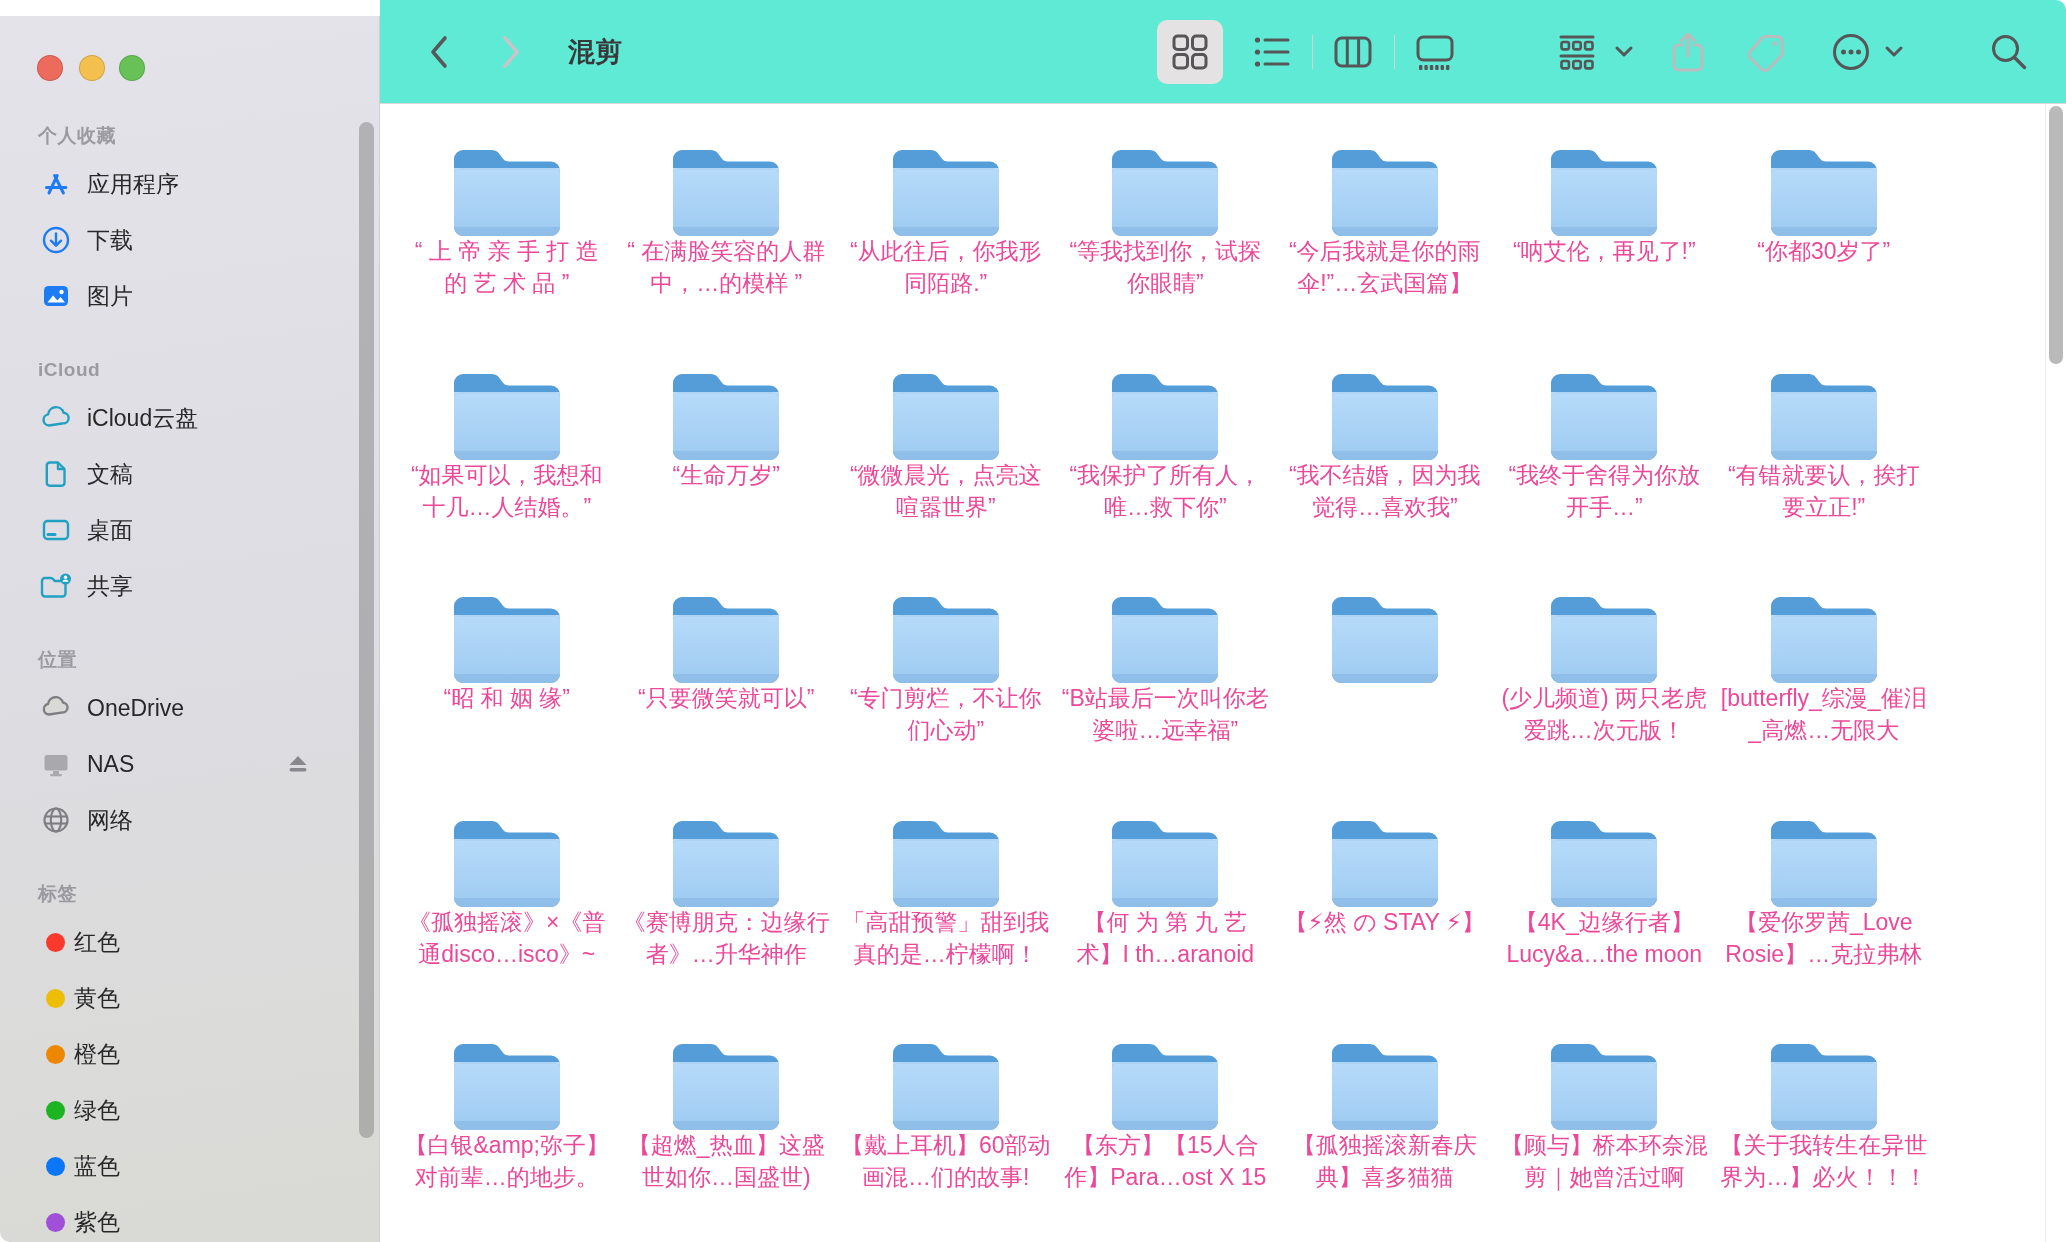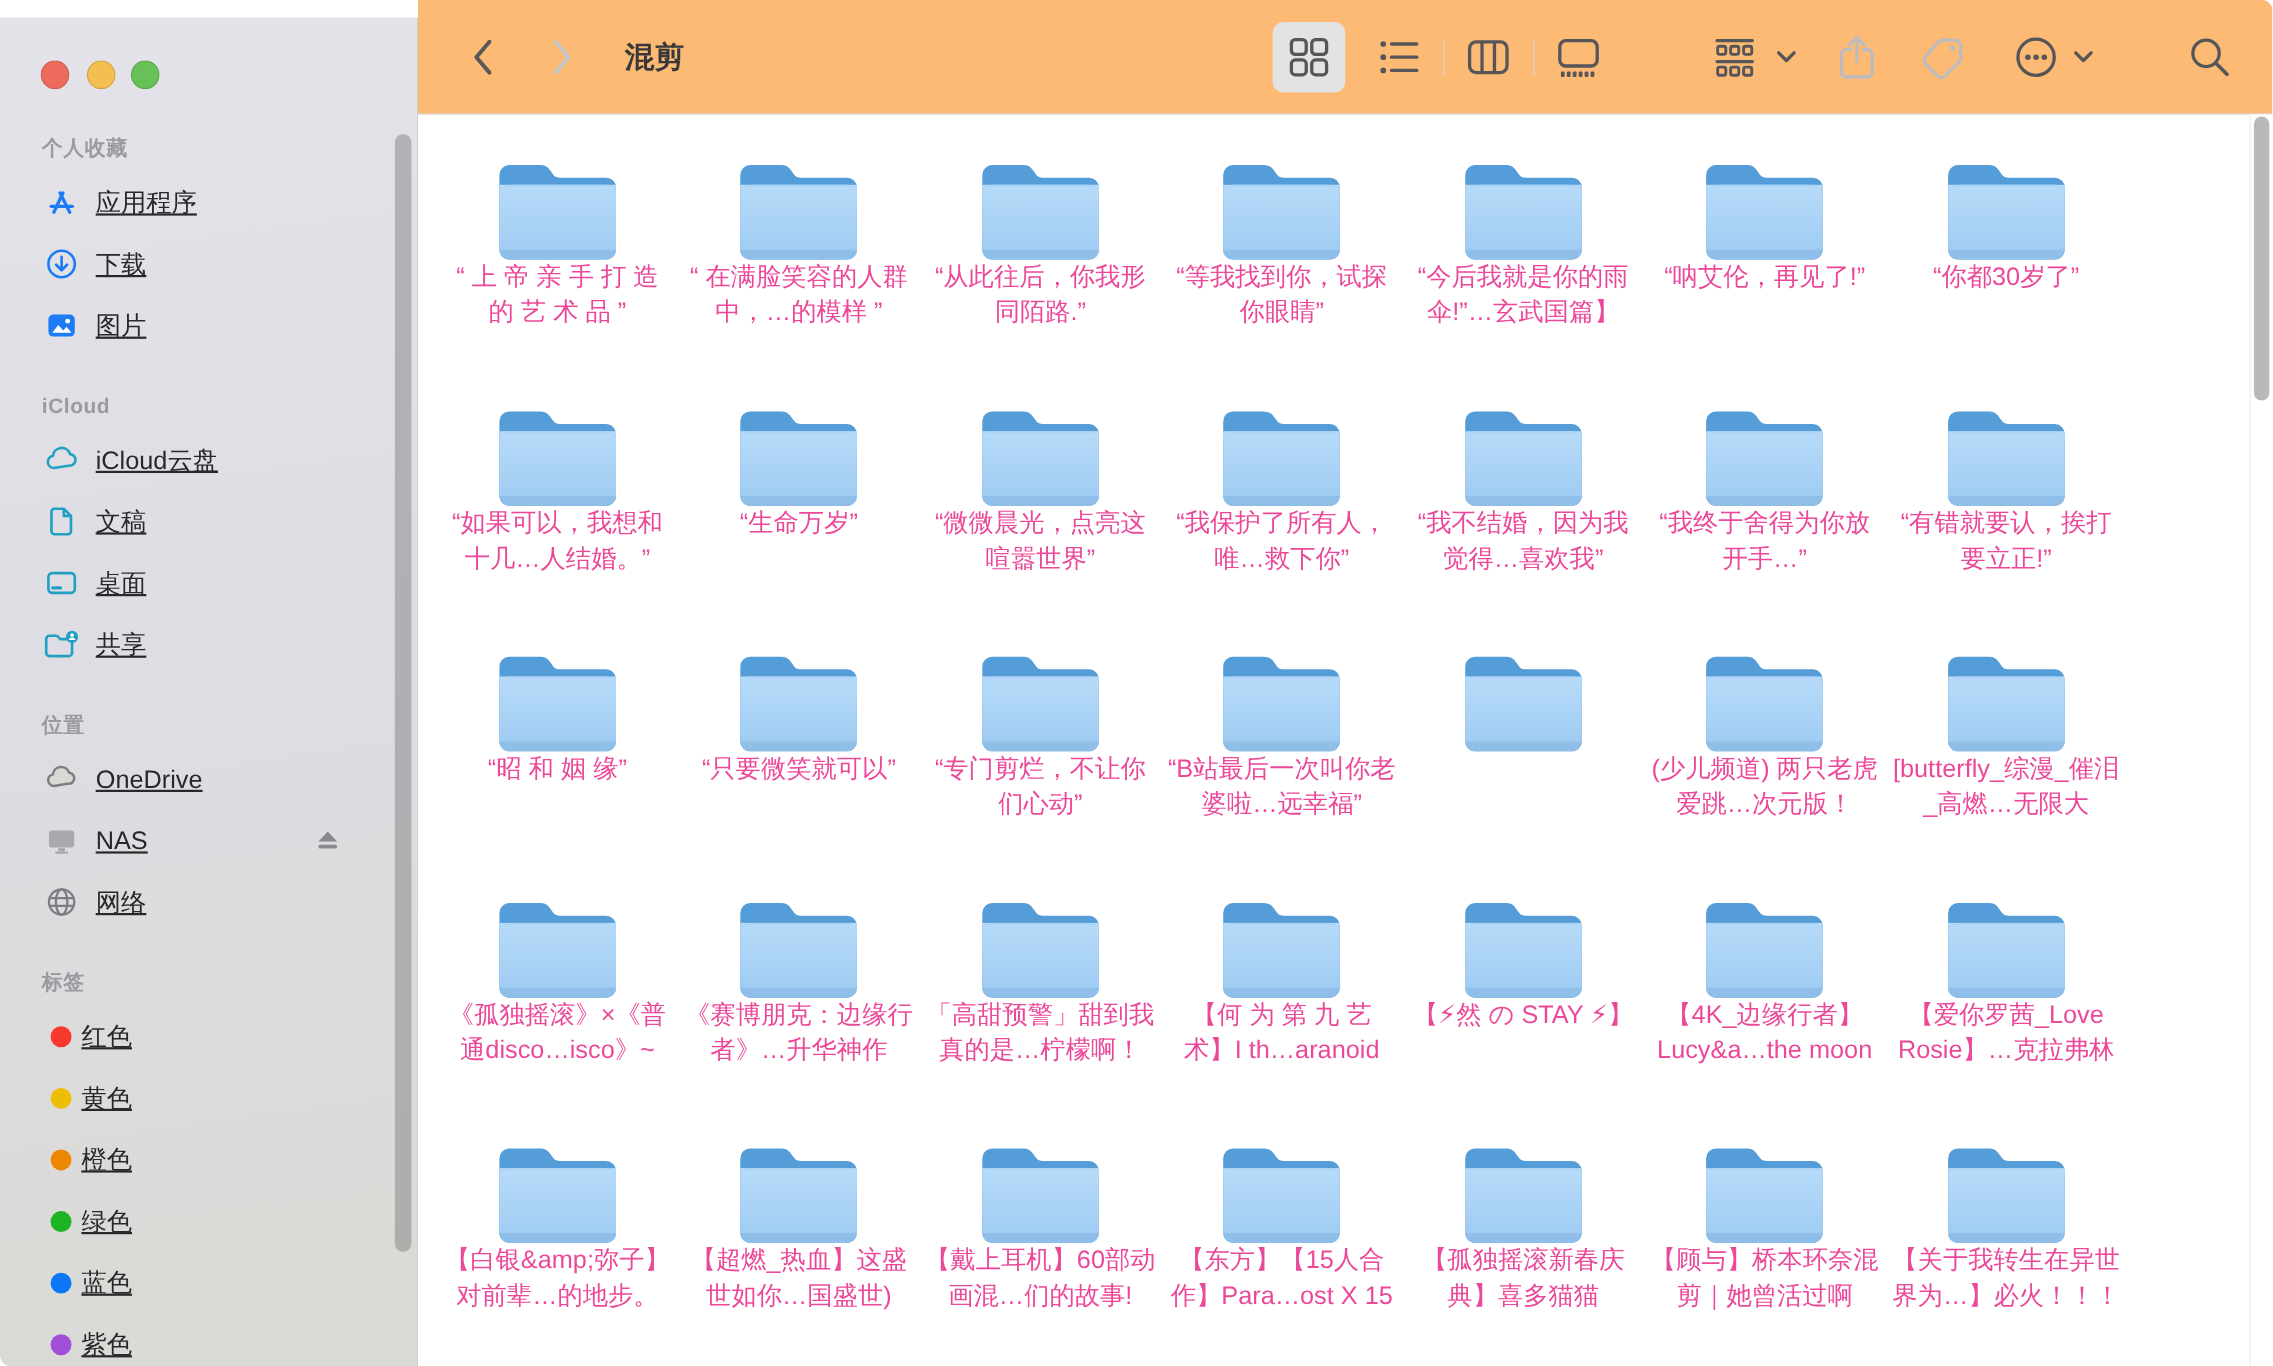--- a/index.html
+++ b/index.html
@@ -13,28 +13,28 @@
     position:absolute;left:0;top:0;width:380px;height:100%;
     background:linear-gradient(172deg,#e4e3ea 0%,#dedde4 45%,#d9dad4 100%);
     border-right:1px solid #d0cfd2;box-sizing:border-box;margin-top:16px;
   }
   .tl{position:absolute;top:39px;width:26px;height:26px;border-radius:50%;border:1px solid rgba(0,0,0,.14);box-sizing:border-box;}
   #sb-scroll{position:absolute;right:5px;top:106px;width:15px;height:1016px;border-radius:8px;background:rgba(120,120,122,.45);}
   #sb-content{padding-top:108px;}
   .sec{margin-top:34px;}
   .sec:first-child{margin-top:0;}
   .sec-title{margin:0 0 8px 38px;font-size:19px;line-height:24px;font-weight:700;color:#9a9aa0;letter-spacing:.5px;}
-  .sb-row{display:flex;align-items:center;height:56px;padding:0 24px 0 38px;font-size:23px;color:#28282a;cursor:default;text-decoration:underline;}
+  .sb-row{display:flex;align-items:center;height:56px;padding:0 24px 0 38px;font-size:23px;color:#28282a;cursor:default;}
   .sb-ic{width:36px;height:34px;display:flex;align-items:center;justify-content:center;margin-right:13px;flex:none;}
   .sb-label{white-space:nowrap;}
   .dot{width:19px;height:19px;border-radius:50%;margin:0 9px 0 8px;flex:none;}
   .eject{margin-left:auto;margin-right:44px;display:flex;align-items:center;}
   
   #main{position:absolute;left:380px;top:0;right:0;bottom:0;background:#ffffff;}
-  #toolbar{position:relative;height:103px;background:#fdba74;border-bottom:1px solid #d9d8d8;}
+  #toolbar{position:relative;height:103px;background:#5eead4;border-bottom:1px solid #d9d8d8;}
   .tb{position:absolute;top:50%;transform:translateY(-50%);display:flex;align-items:center;justify-content:center;}
   #tb-title{font-size:27px;font-weight:700;color:#39393b;left:188px;}
   #view-selected-bg{left:777px;width:66px;height:64px;border-radius:10px;background:#e4e2e3;}
   .vsep{position:absolute;top:50%;transform:translateY(-50%);width:1px;height:34px;background:#d4d3d4;}
   #content-scroll-track{position:absolute;right:0;top:104px;bottom:0;width:20px;background:#ffffff;border-left:1px solid #e9e9e9;}
   #content-scroll-thumb{position:absolute;right:3px;top:2px;width:14px;height:258px;border-radius:8px;background:#b9b9b9;}
   
   #grid{position:absolute;left:17px;top:130px;display:grid;grid-template-columns:repeat(7,219.5px);grid-auto-rows:223.5px;}
   .cell{display:flex;flex-direction:column;align-items:center;padding-top:13px;box-sizing:border-box;}
   .folder-label{

